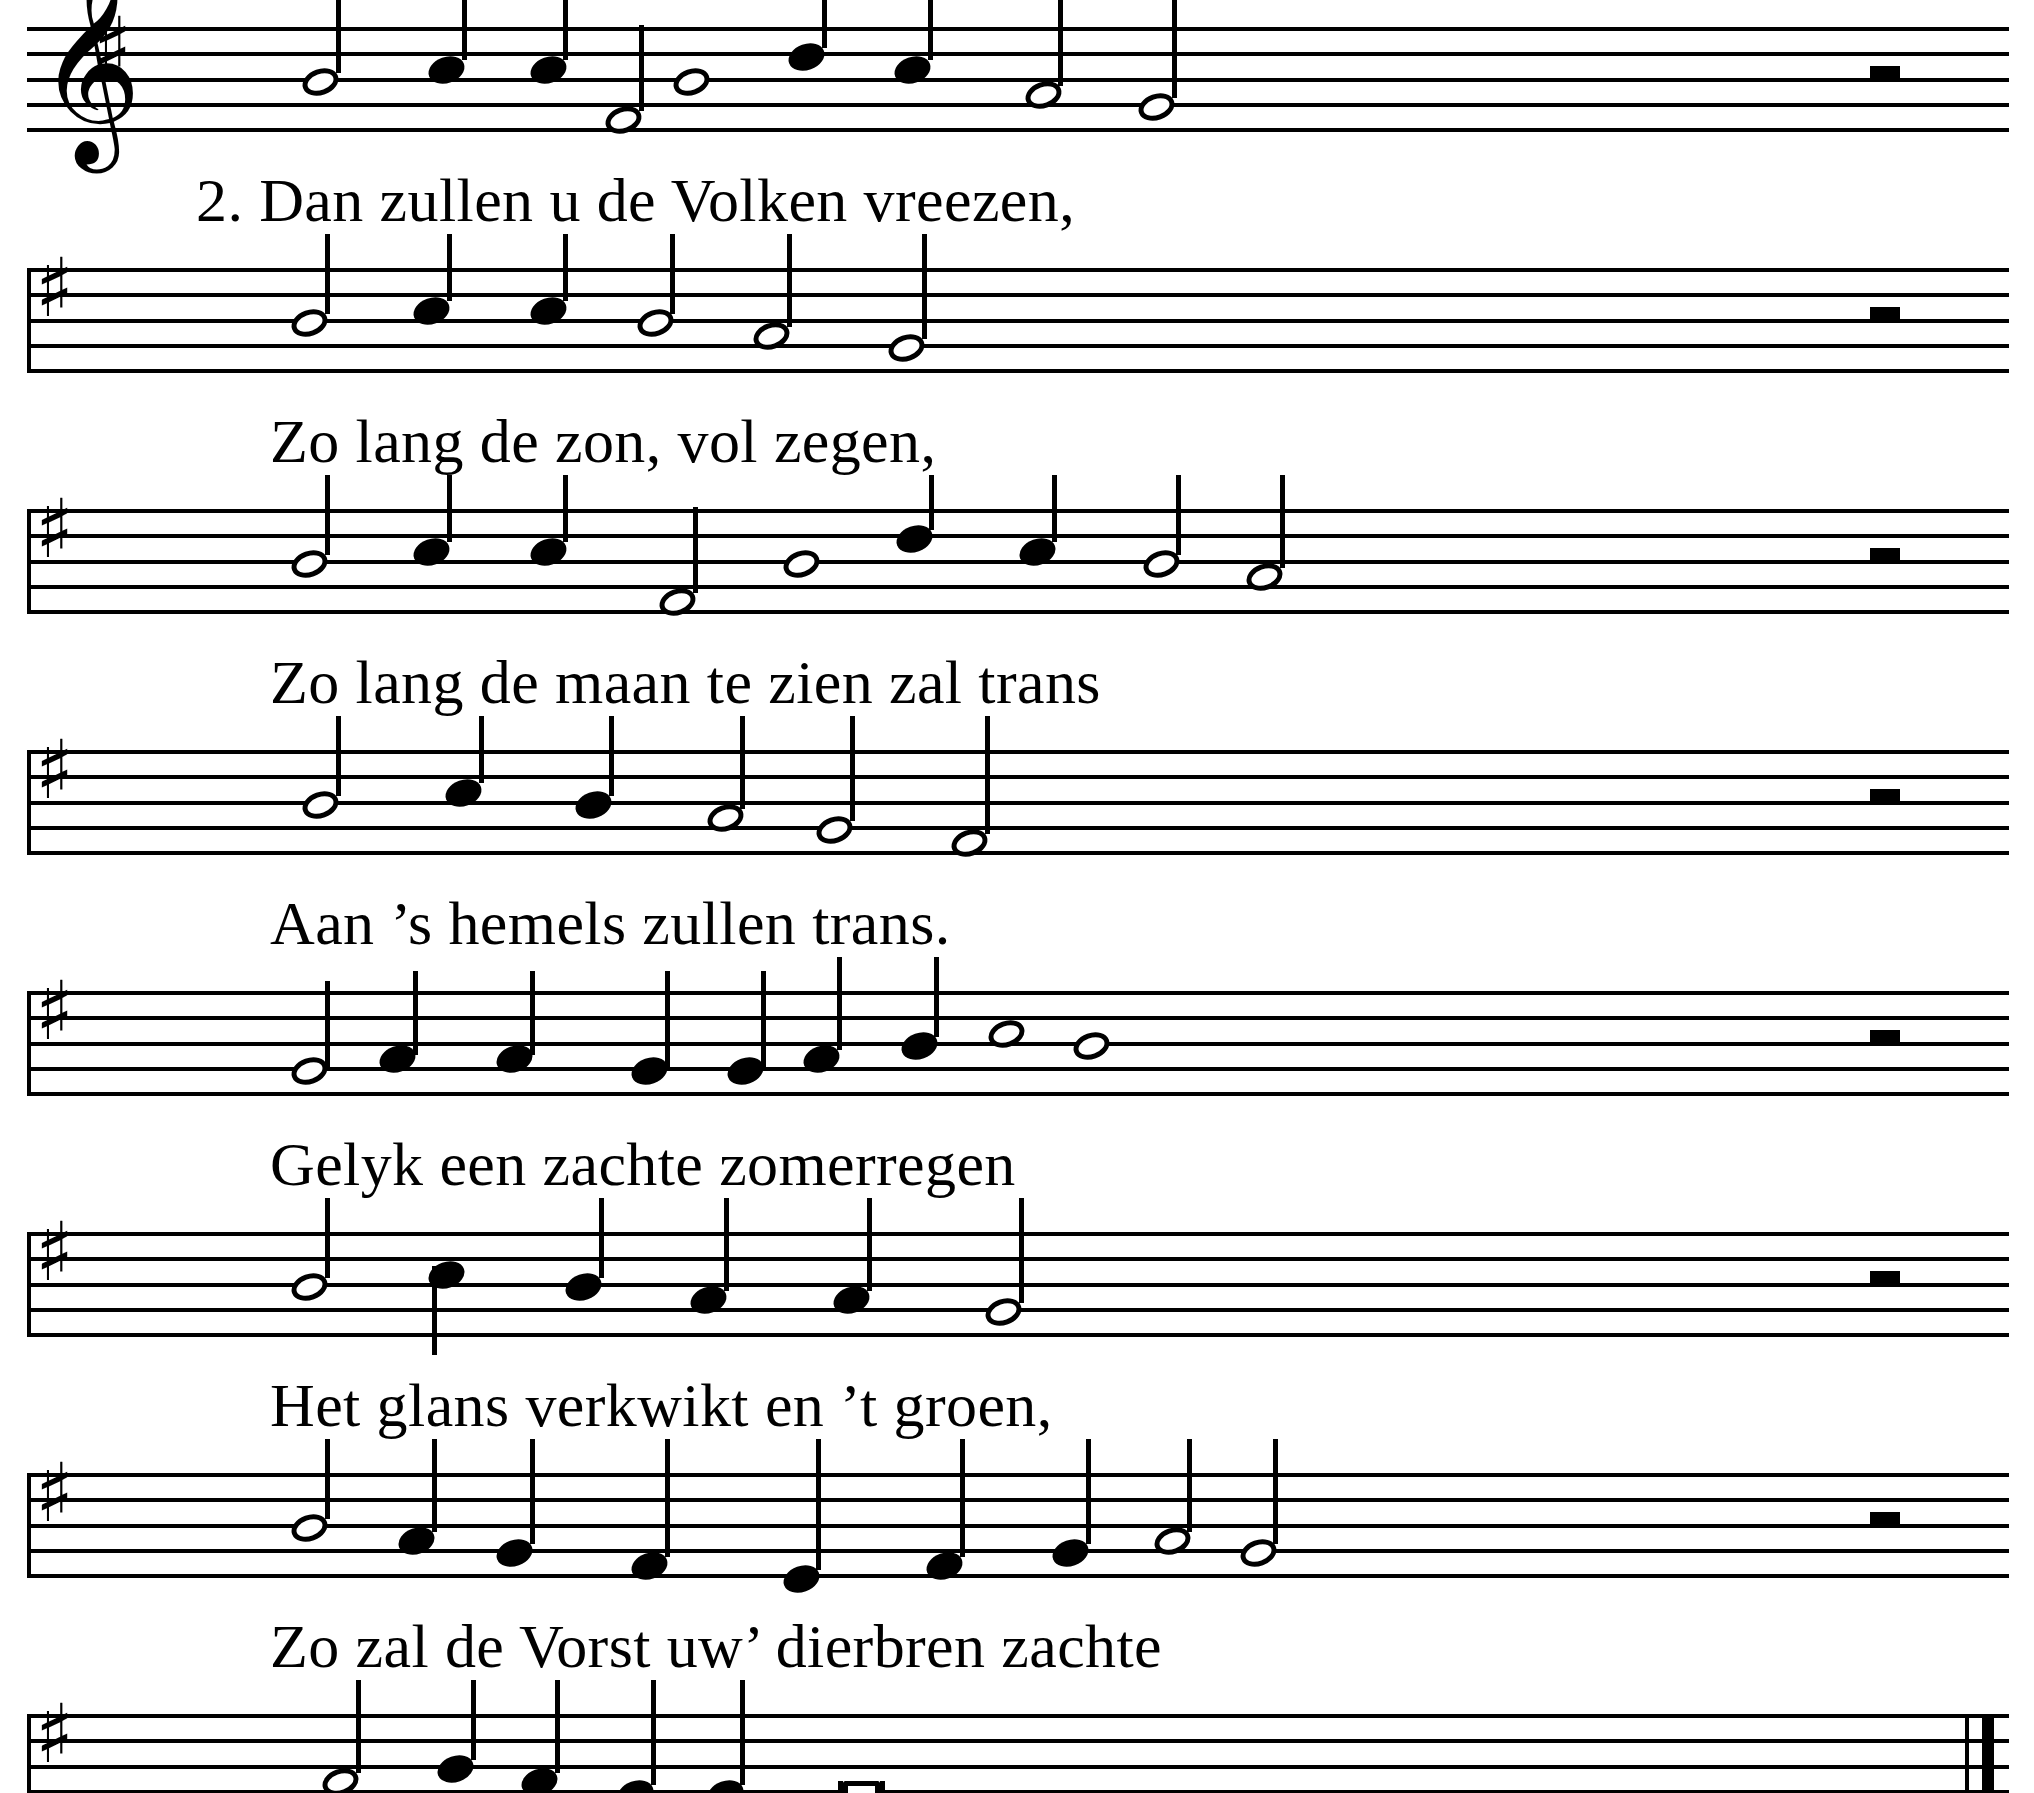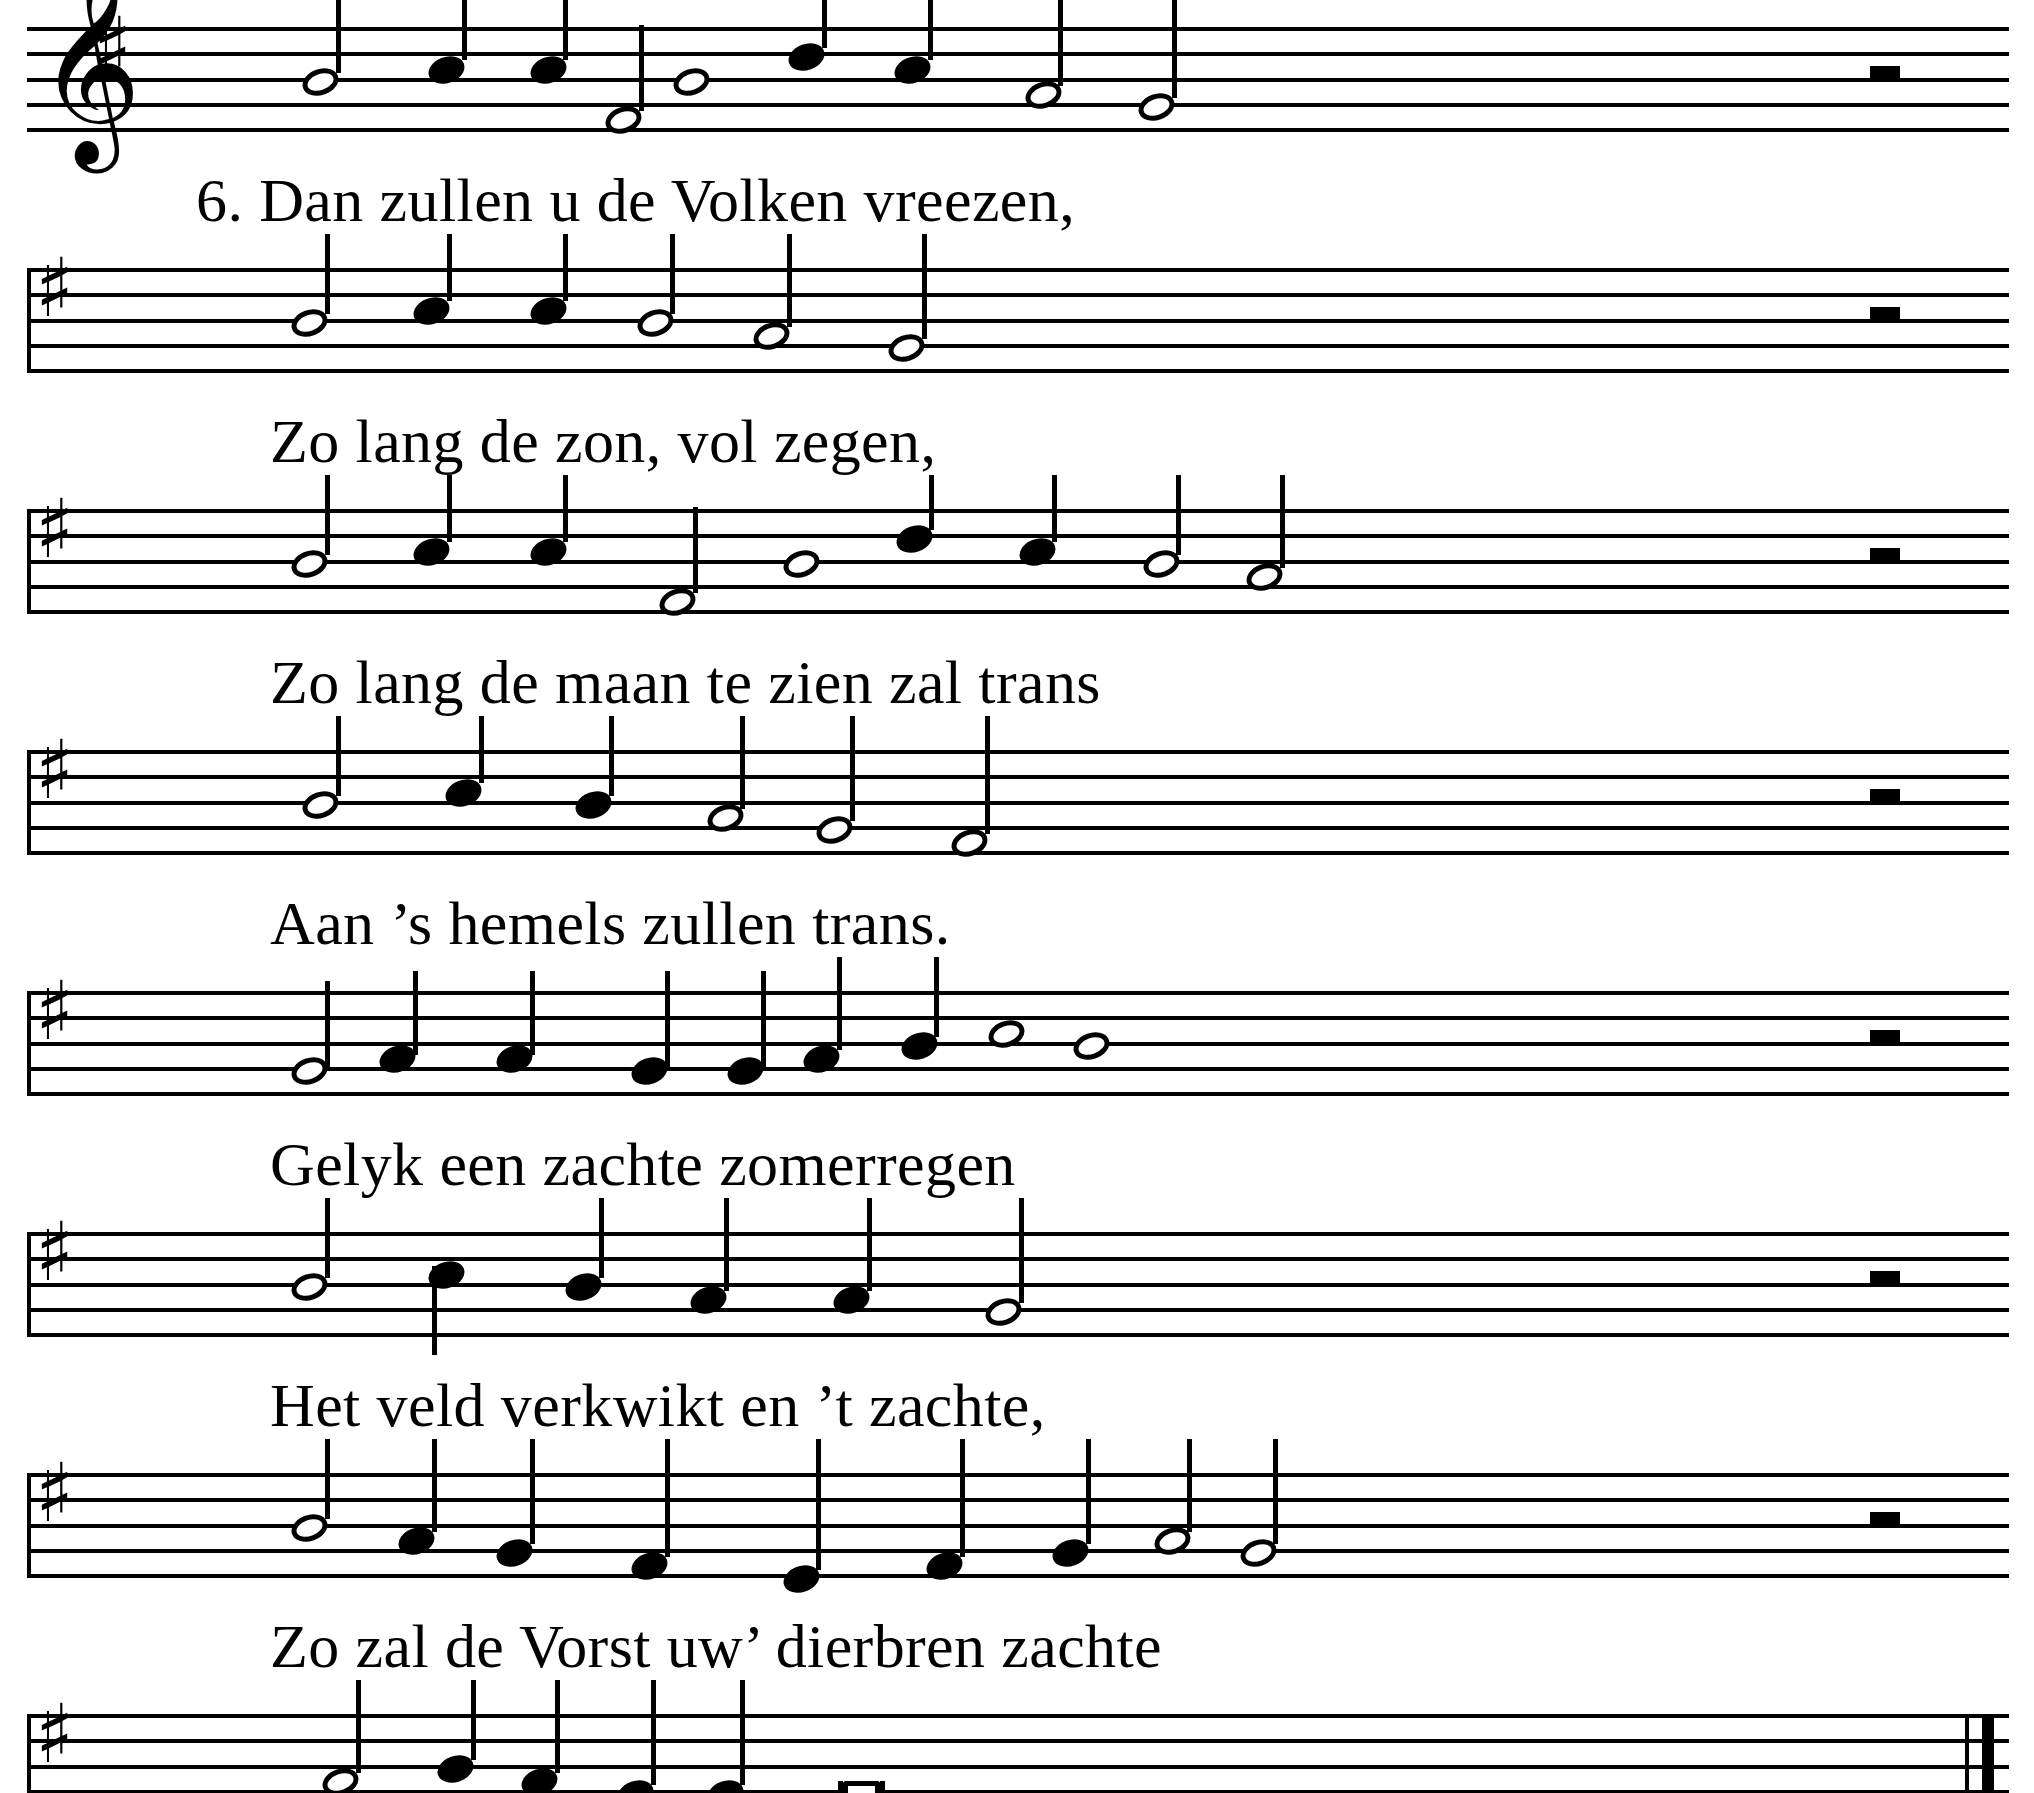--- a/index.html
+++ b/index.html
@@ -167,21 +167,21 @@
       <div class="stem" style="left:928px; top:-6.7px; height:67px;"></div>
 
       <div class="note open" style="left:1025px; top:82px;"></div>
       <div class="stem" style="left:1058px; top:-6.7px; height:93px;"></div>
 
       <div class="note open" style="left:1138px; top:94px;"></div>
       <div class="stem" style="left:1172px; top:-6.7px; height:105px;"></div>
 
       <div class="rest" style="left:1870px; top:66px;"></div>
     </div>
-    <div class="lyric first">6. Dan zullen u de Volken vreezen,</div>
+    <div class="lyric first">2. Dan zullen u de Volken vreezen,</div>
   </div>
 
   <div class="system">
     <div class="staffbox">
       <div class="staff">
         <div class="line l1"></div>
         <div class="line l2"></div>
         <div class="line l3"></div>
         <div class="line l4"></div>
         <div class="line l5"></div>
@@ -357,21 +357,21 @@
       <div class="stem" style="left:724px; top:-6.7px; height:93px;"></div>
 
       <div class="note filled" style="left:833px; top:82px;"></div>
       <div class="stem" style="left:867px; top:-6.7px; height:93px;"></div>
 
       <div class="note open" style="left:985px; top:94px;"></div>
       <div class="stem" style="left:1019px; top:-6.7px; height:105px;"></div>
 
       <div class="rest" style="left:1870px; top:66px;"></div>
     </div>
-    <div class="lyric">Het veld verkwikt en ’t zachte,</div>
+    <div class="lyric">Het glans verkwikt en ’t groen,</div>
   </div>
 
   <div class="system">
     <div class="staffbox">
       <div class="staff">
         <div class="line l1"></div>
         <div class="line l2"></div>
         <div class="line l3"></div>
         <div class="line l4"></div>
         <div class="line l5"></div>

